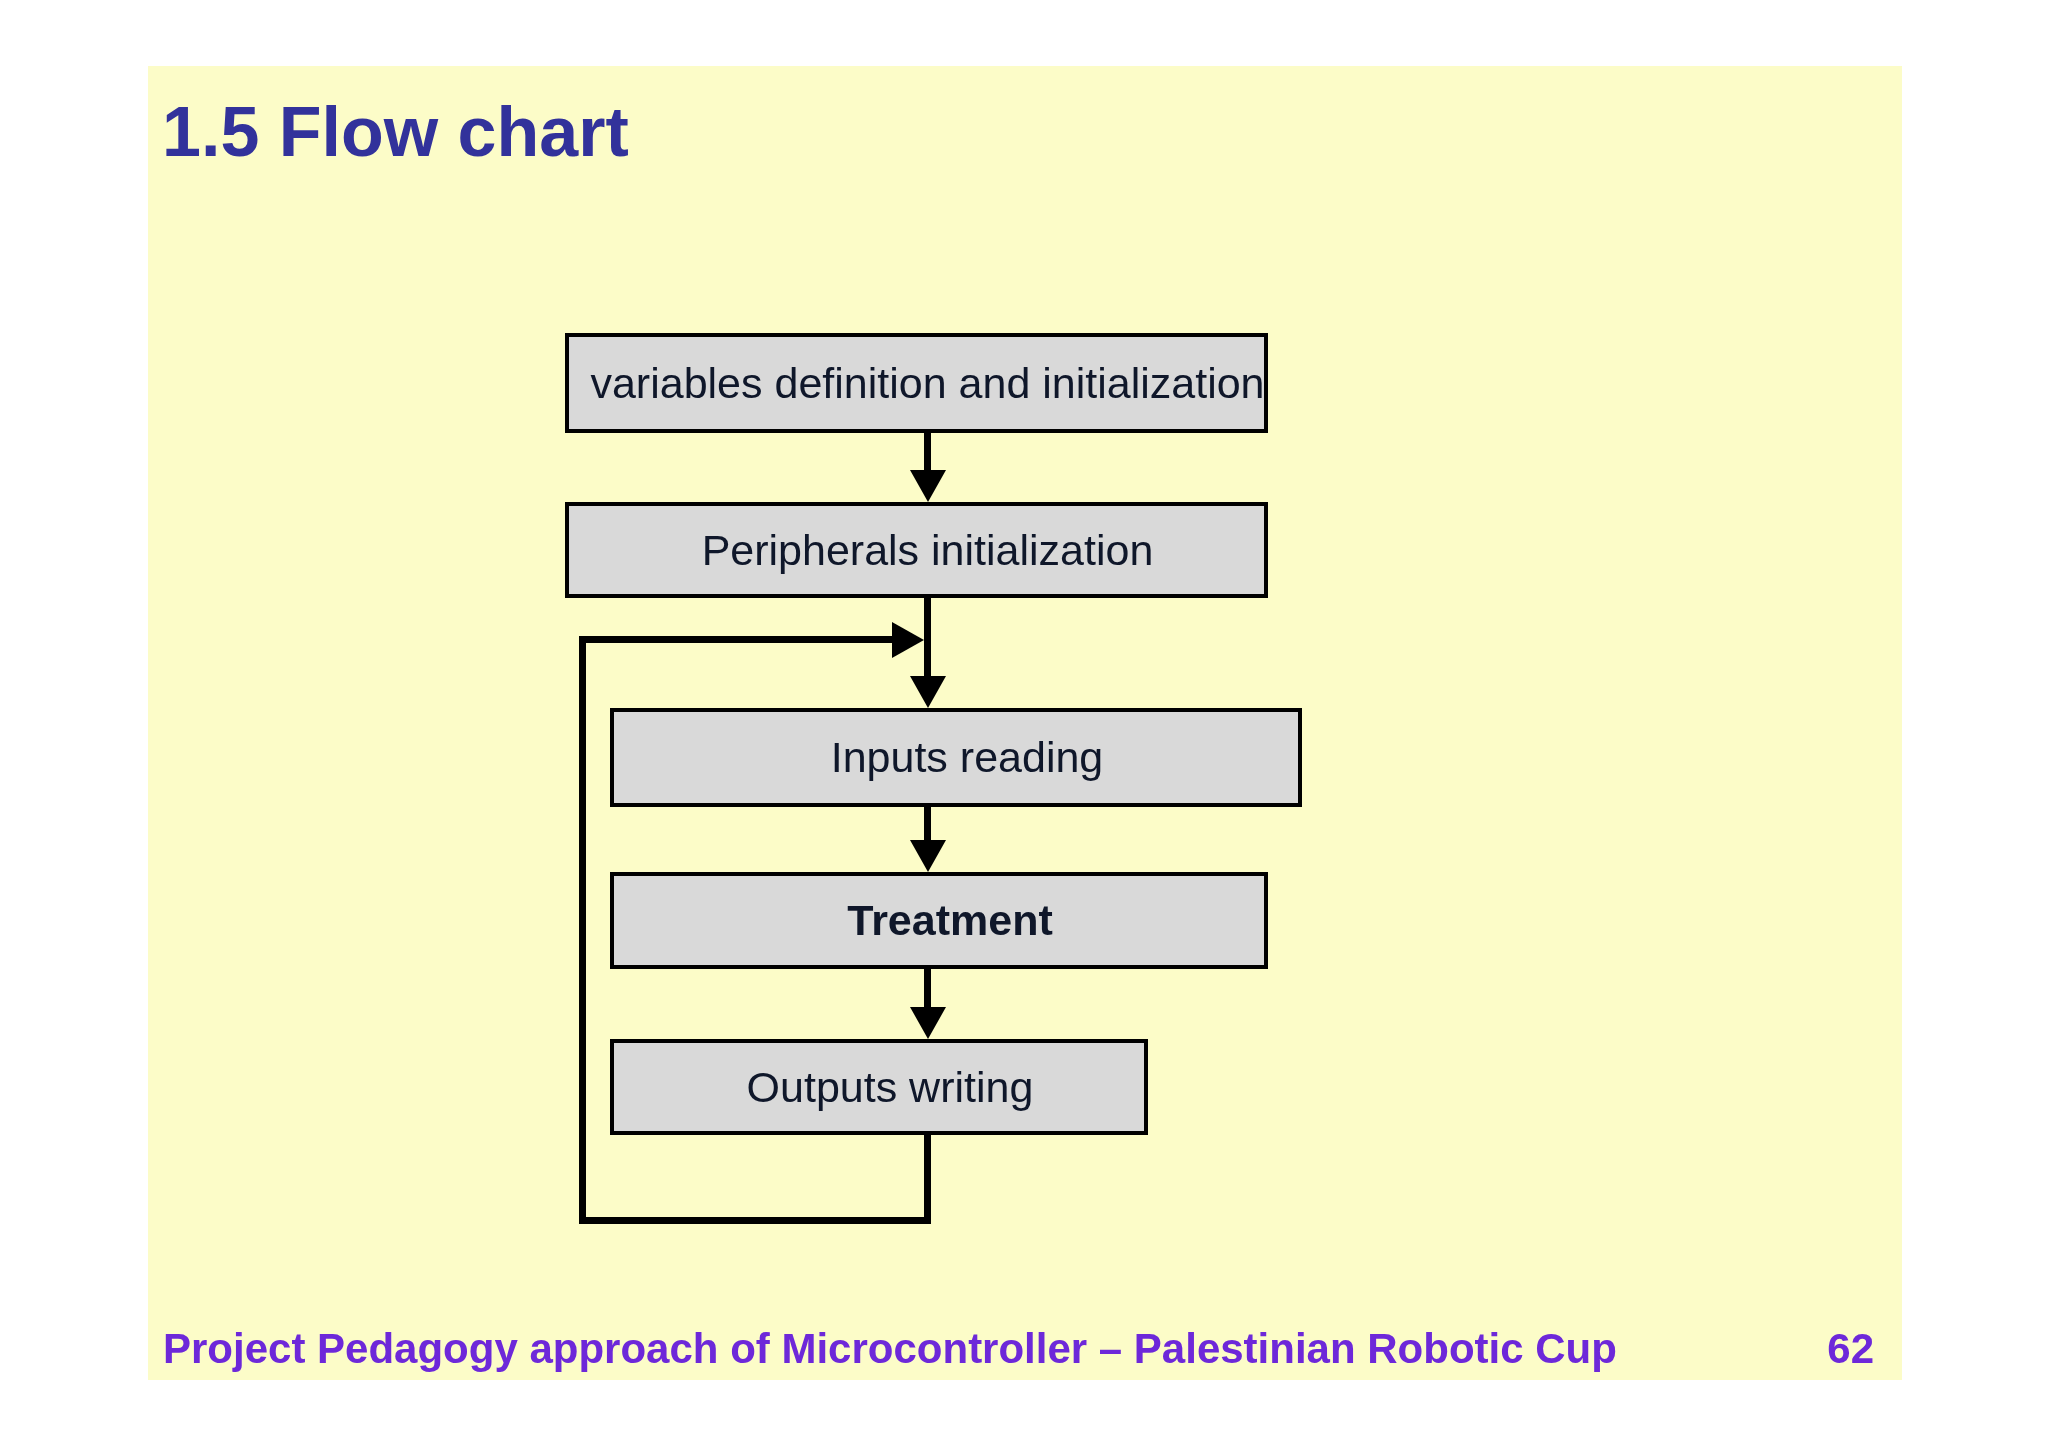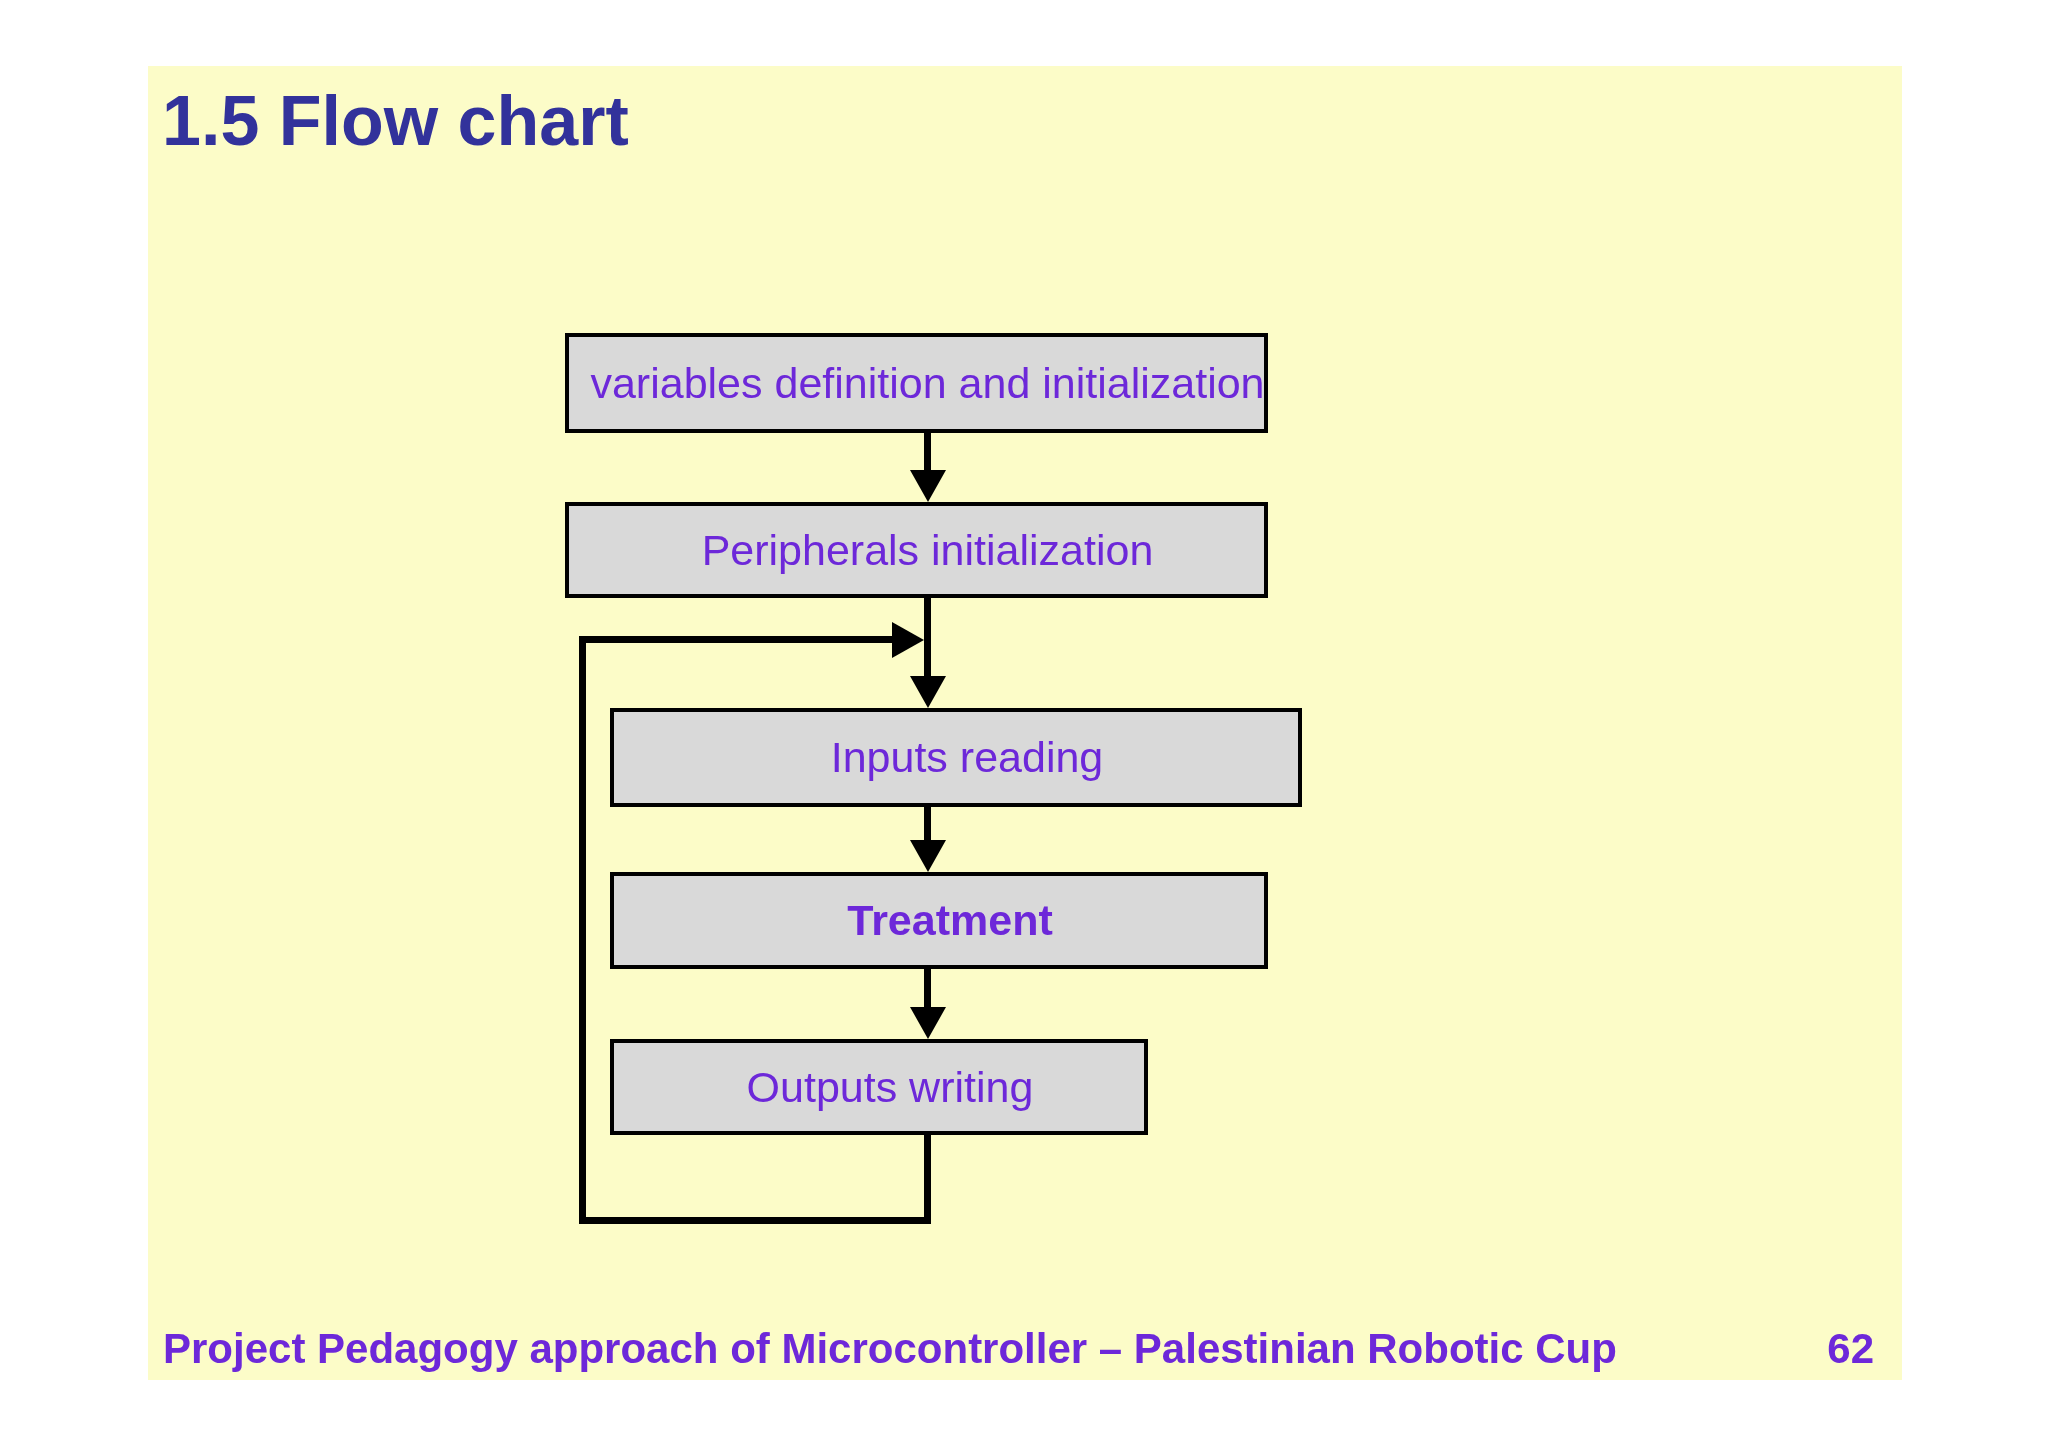--- a/index.html
+++ b/index.html
@@ -11,39 +11,39 @@
     overflow: hidden;
   }
   .slide {
     position: absolute;
     left: 148px; top: 66px;
     width: 1754px; height: 1314px;
     background: #fcfcc8;
   }
   .slide-title {
     position: absolute;
-    left: 14px; top: 15px;
+    left: 14px; top: 26px;
     margin: 0;
     font-size: 70px;
     line-height: 1.15;
     font-weight: bold;
     color: #32329b;
     white-space: nowrap;
   }
   .flowchart { position: absolute; inset: 0; }
   .node {
     position: absolute;
     background: #d9d9d9;
     border: 4px solid #000000;
     box-sizing: border-box;
     display: flex;
     align-items: center;
     justify-content: center;
     font-size: 43px;
-    color: #6d28d9;
+    color: #0f172a;
     white-space: nowrap;
     padding-left: 22px;
   }
   .node-1 { left: 417px; top: 267px; width: 703px; height: 100px; }
   .node-2 { left: 417px; top: 436px; width: 703px; height:  96px; }
   .node-3 { left: 462px; top: 642px; width: 692px; height:  99px; }
   .node-4 { left: 462px; top: 806px; width: 658px; height:  97px; font-weight: bold; }
   .node-5 { left: 462px; top: 973px; width: 538px; height:  96px; }
 
   .line { position: absolute; background: #000000; }

